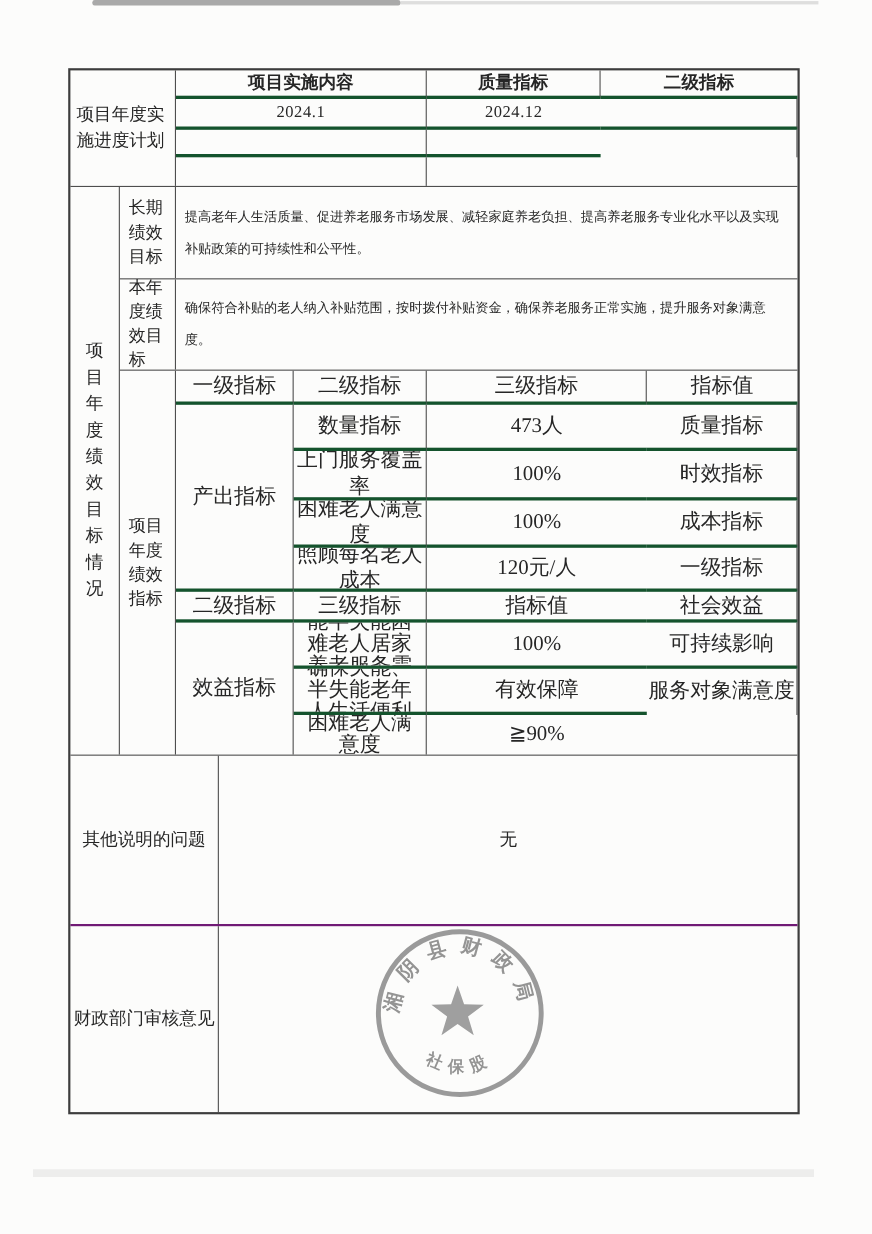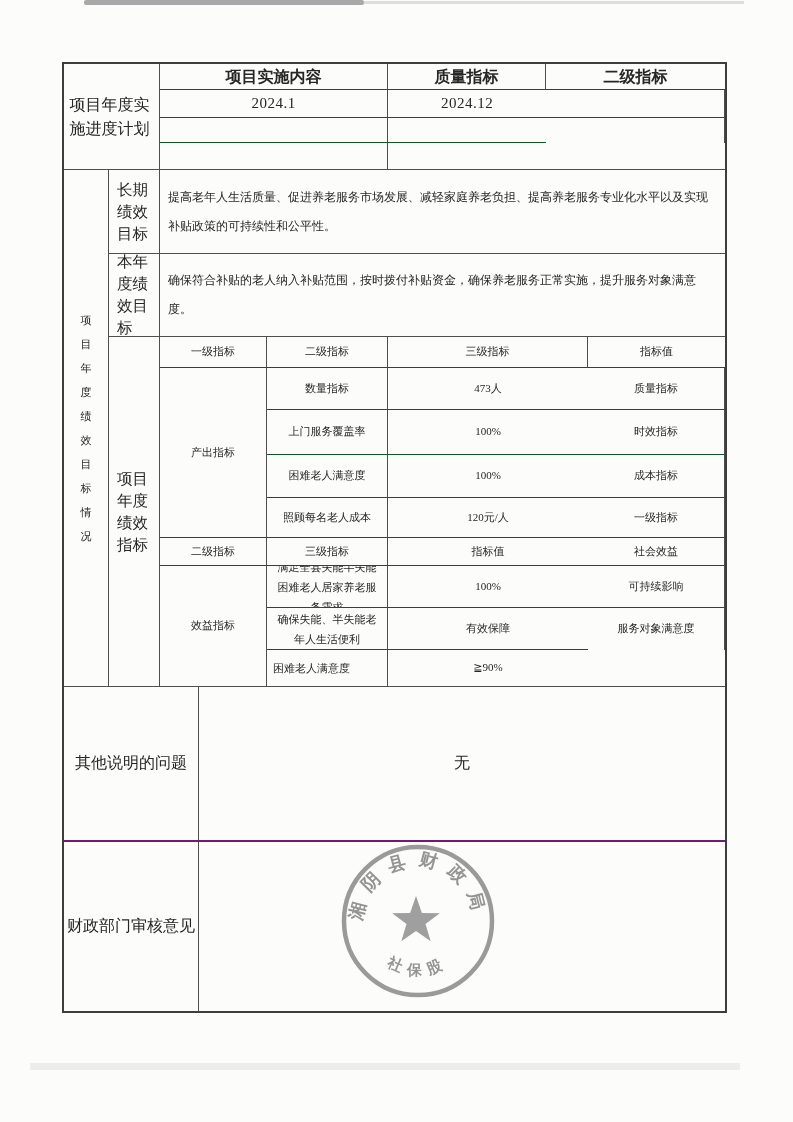--- a/index.html
+++ b/index.html
@@ -24,21 +24,21 @@
   .tbl{
     position:absolute;left:62px;top:62px;width:661px;
     box-sizing:content-box;
     border:2px solid #3d3d3d;
     background:#fcfcfb;
     font-size:16px;
   }
   .tbl *{box-sizing:border-box;}
   .c{
     display:flex;align-items:center;justify-content:center;
-    border-right:1px solid #4e4e4e;border-bottom:1px solid #14532d;
+    border-right:1px solid #4e4e4e;border-bottom:3px solid #14532d;
     overflow:hidden;text-align:center;line-height:1.25;
   }
   .nr{border-right:none!important;}
   .nb{border-bottom:none!important;}
 
   
   .secA{
     display:grid;
     grid-template-columns:96px 228px 158px 1fr;
     grid-template-rows:26px 28px 25px 26px;
@@ -49,41 +49,41 @@
   .a-head{font-weight:700;font-size:16px;}
   .a-content{justify-content:flex-start;text-align:left;padding-left:4px;}
   .a-time{font-size:15px;letter-spacing:.5px;}
 
   
   .secB{display:flex;border-bottom:1px solid #4e4e4e;}
   .b-outer{
     width:45px;border-right:1px solid #4e4e4e;
     display:flex;align-items:center;justify-content:center;
   }
-  .b-outer span{display:block;width:17px;word-break:break-all;font-size:11px;line-height:24px;text-align:center;}
+  .b-outer span{display:block;width:17px;word-break:break-all;font-size:16px;line-height:24px;text-align:center;}
   .b-right{flex:1;display:flex;flex-direction:column;}
   .b-row{display:flex;border-bottom:1px solid #4e4e4e;}
   .b-row.last{border-bottom:none;}
   .b-label{
     width:51px;border-right:1px solid #4e4e4e;
     display:flex;align-items:center;justify-content:center;
   }
   .b-label span{display:block;width:34px;word-break:break-all;font-size:15.5px;line-height:22px;text-align:left;}
   .b-text{
     flex:1;display:flex;align-items:center;
     padding:4px 8px;text-align:left;font-size:12px;line-height:29px;
   }
 
   
   .ind{
     flex:1;display:grid;
     grid-template-columns:107px 121px 200px 1fr;
     grid-template-rows:31px 42px 45px 43px 40px 28px 42px 42px 1fr;
   }
-  .ind .c{font-size:11px;text-align:center;}
+  .ind .c{font-size:19px;text-align:center;}
   .ih{font-size:16px;}
   .g-out{grid-column:1;grid-row:2/6;}
   .g-ben{grid-column:1;grid-row:7/10;border-bottom:none;}
   .v{font-size:15px;}
   .l3-left{justify-content:flex-start;text-align:left;padding:0 6px;line-height:20px;}
   .l3-wrap{padding:0 10px;line-height:20px;}
   .l2-tight{padding:0 1px;}
 
   
   .secC{display:flex;height:155px;border-bottom:2px solid #701a75;}

